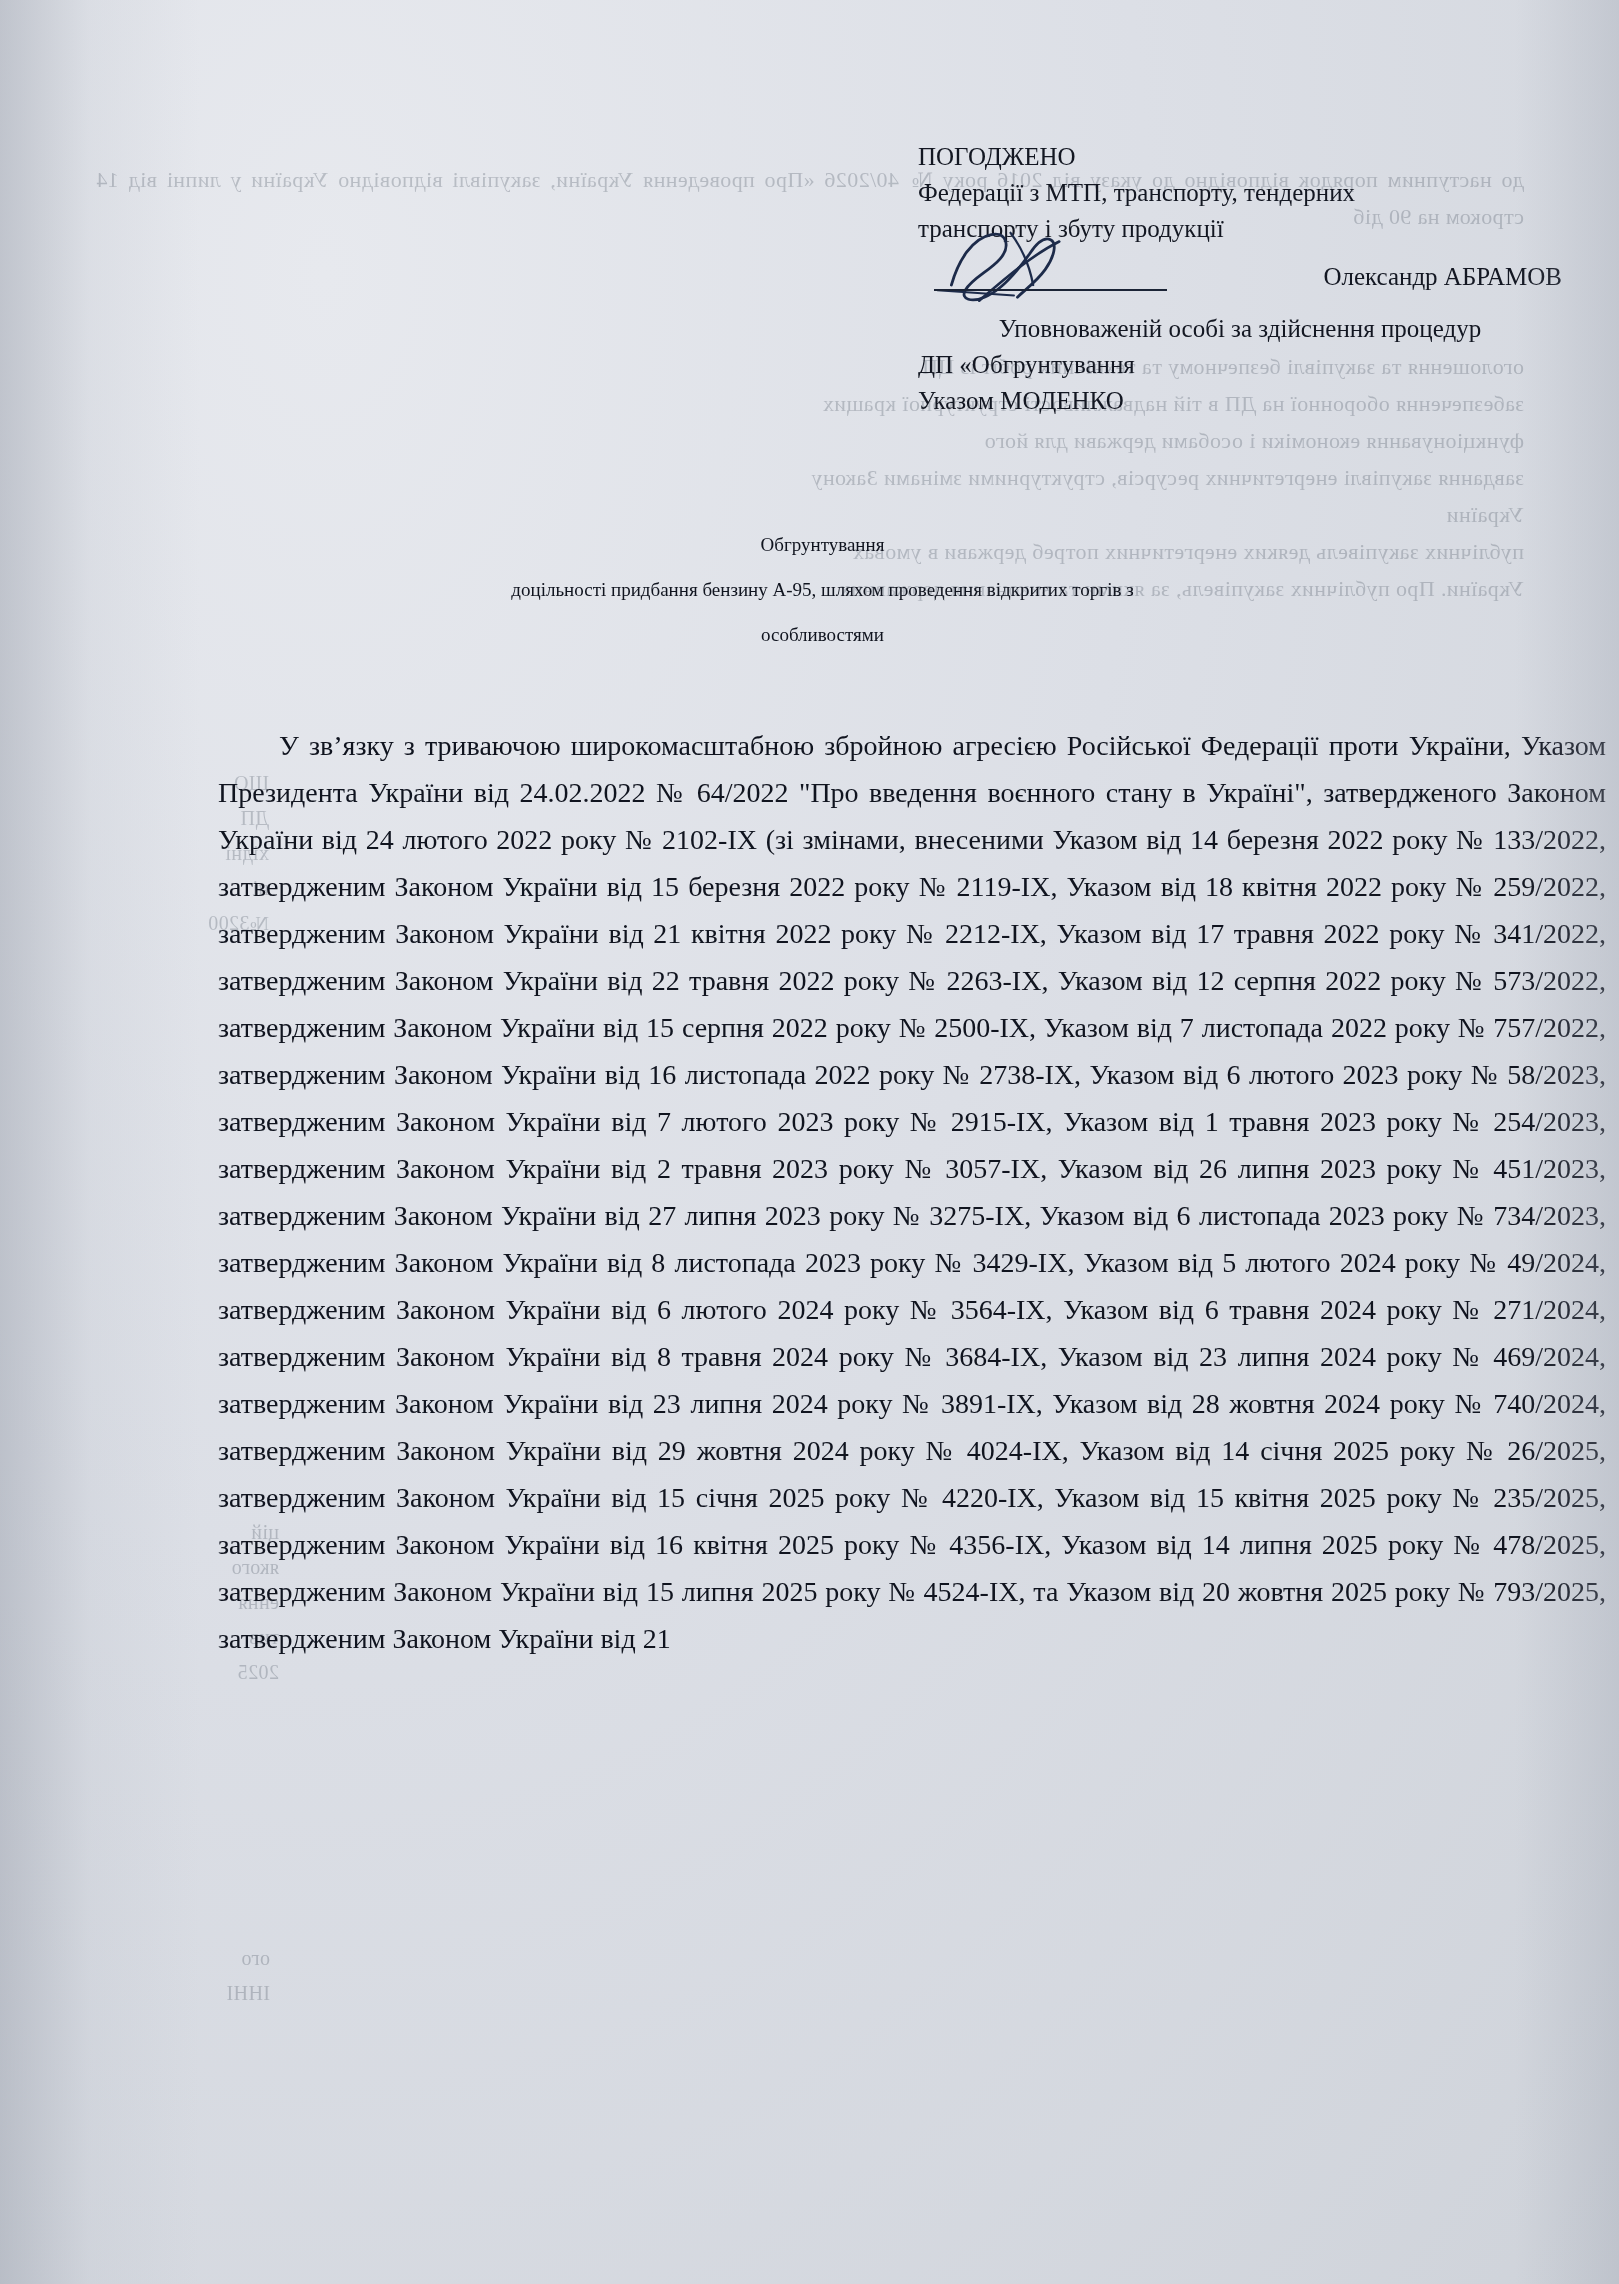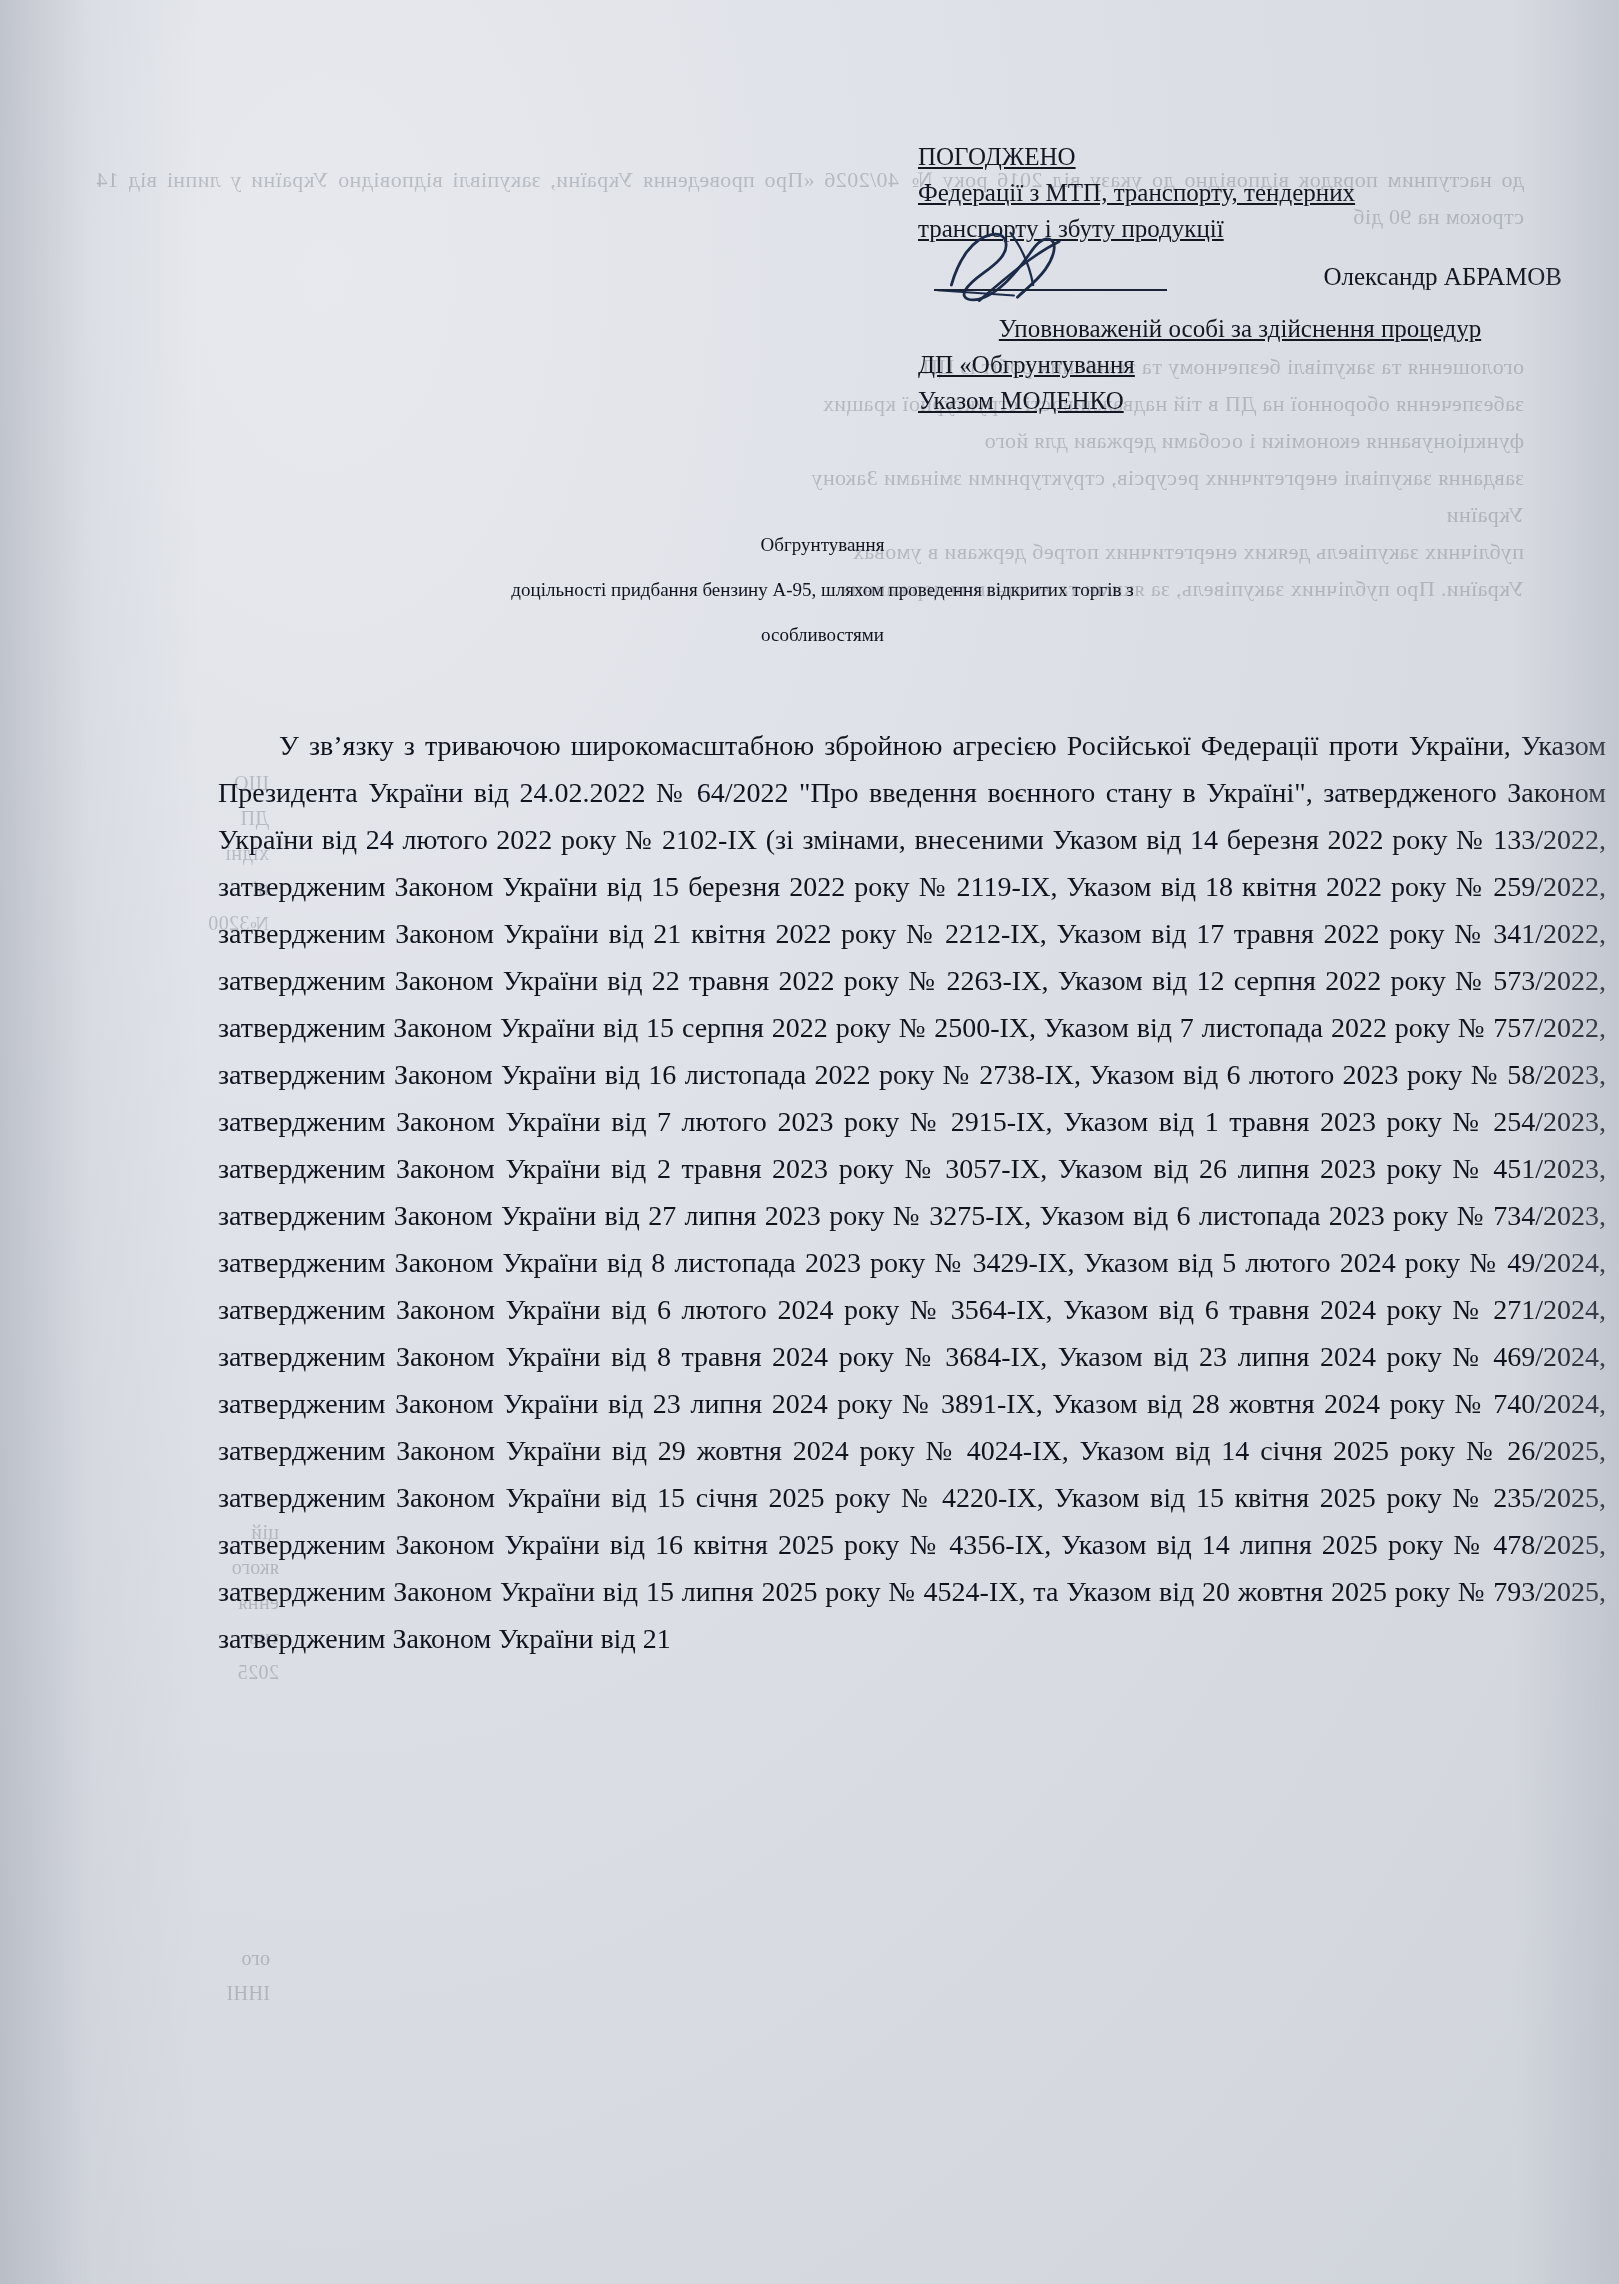--- a/index.html
+++ b/index.html
@@ -91,21 +91,20 @@
 
   
   .approval {
     position: absolute;
     left: 918px;
     top: 139px;
     width: 644px;
     font-size: 25px;
     line-height: 36px;
     color: #131722;
-    text-decoration: underline;
   }
   .approval .line {
     white-space: nowrap;
   }
   .approval .wrapline {
     white-space: normal;
     text-align: center;
   }
 
   

